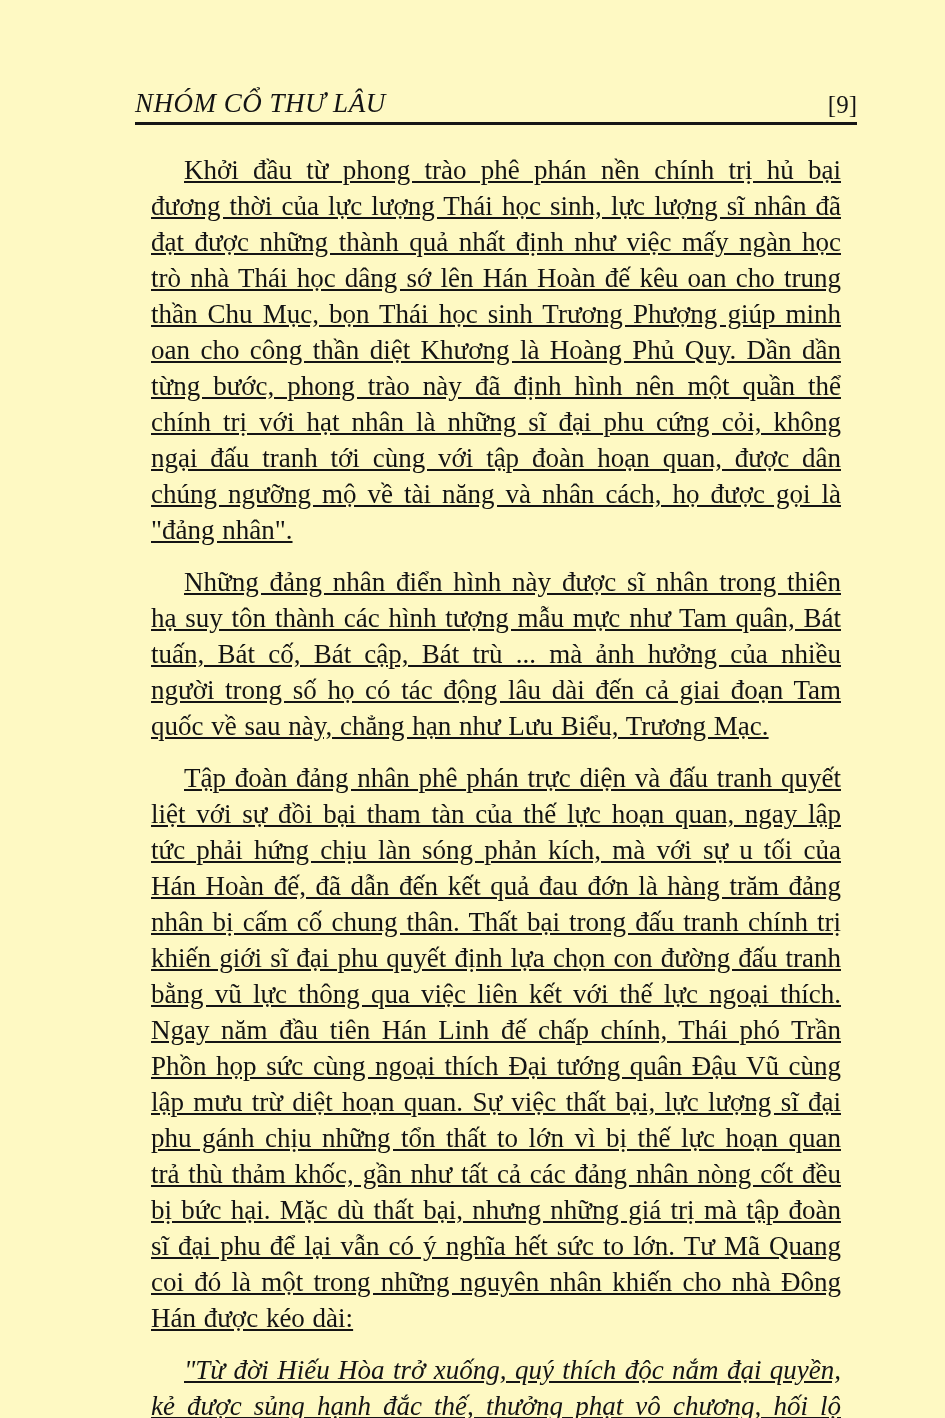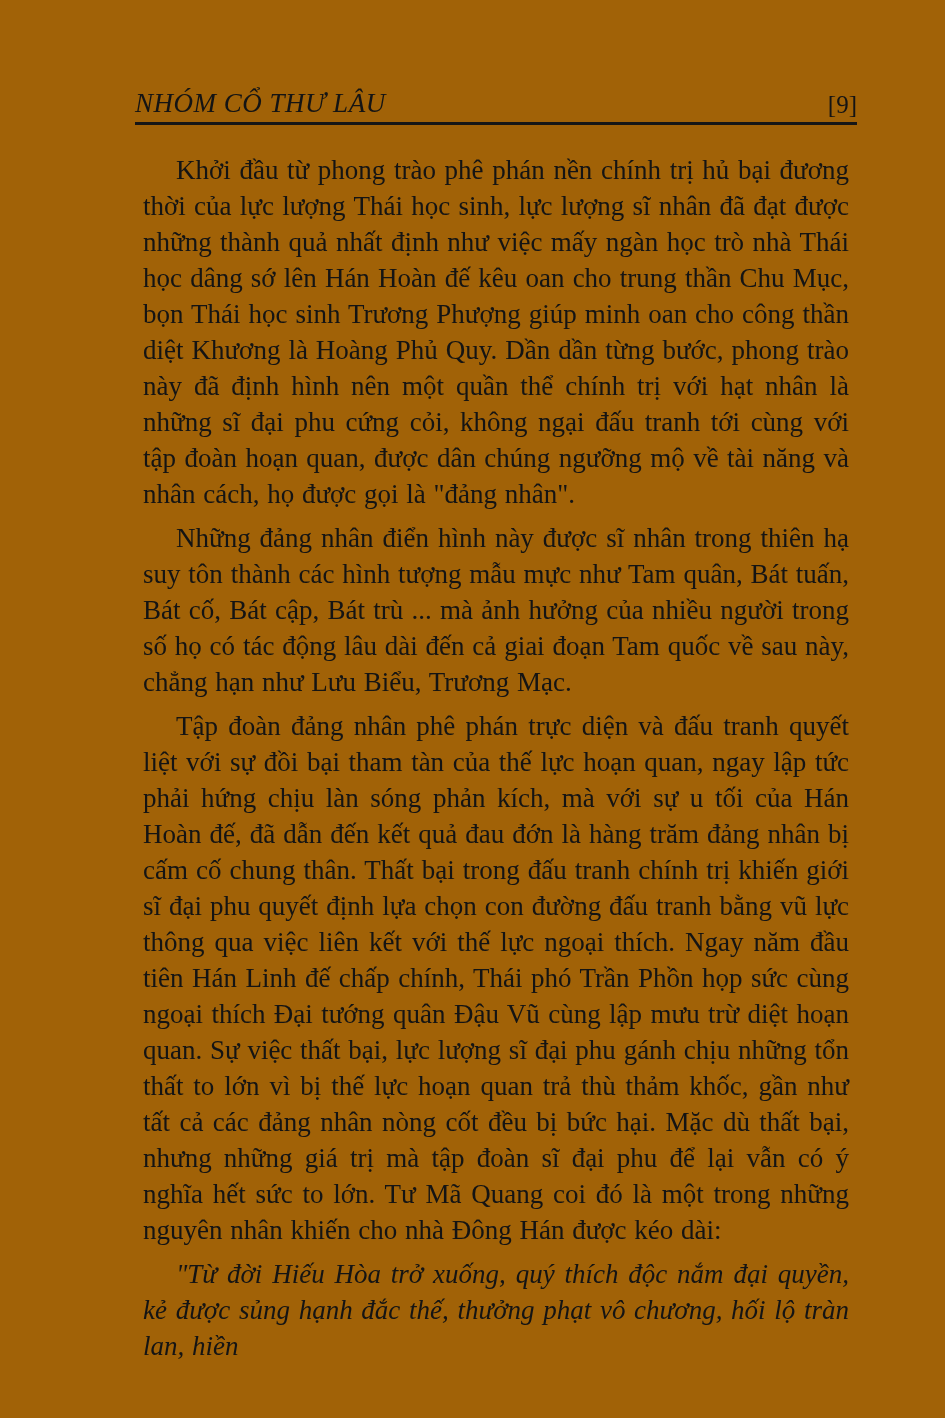--- a/index.html
+++ b/index.html
@@ -5,21 +5,21 @@
   html, body {
     margin: 0;
     padding: 0;
     background: #e8e8e8;
   }
   .page {
     position: relative;
     width: 945px;
     height: 1418px;
     margin: 0 auto;
-    background: #a16207;
+    background: #fef9c3;
     box-sizing: border-box;
     padding: 88px 88px 0 135px;
     font-family: "Liberation Serif", "DejaVu Serif", serif;
     color: #141414;
     overflow: hidden;
   }
   .page-header {
     display: flex;
     justify-content: space-between;
     align-items: flex-end;
@@ -34,26 +34,27 @@
   }
   .header-page-number {
     font-style: normal;
     font-size: 25px;
     white-space: nowrap;
   }
   .document-body {
     margin-top: 27px;
   }
   .document-body p {
-    margin: 8px;
+    margin: 16px;
     font-size: 27px;
     line-height: 36px;
     text-align: justify;
     text-indent: 33px;
     word-spacing: 1px;
+    text-decoration: underline;
   }
   .document-body p.quote {
     font-style: italic;
   }
 </style>
 </head>
 <body>
 
 <div class="page">
 

